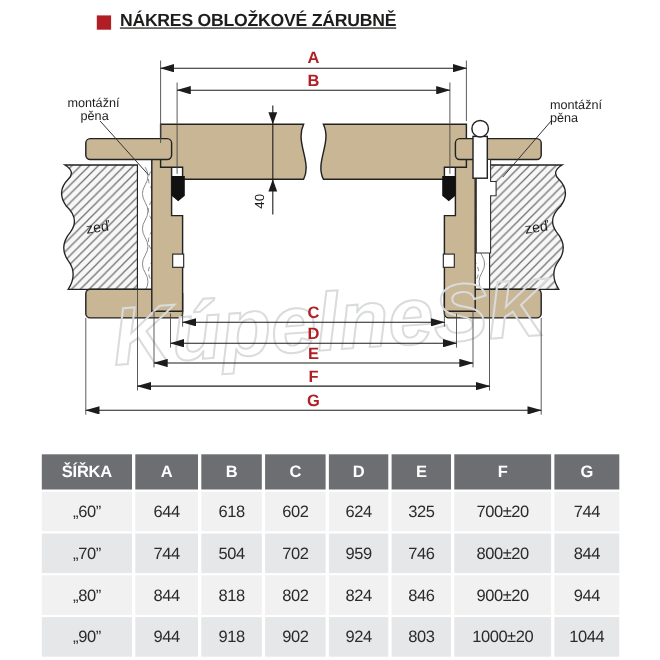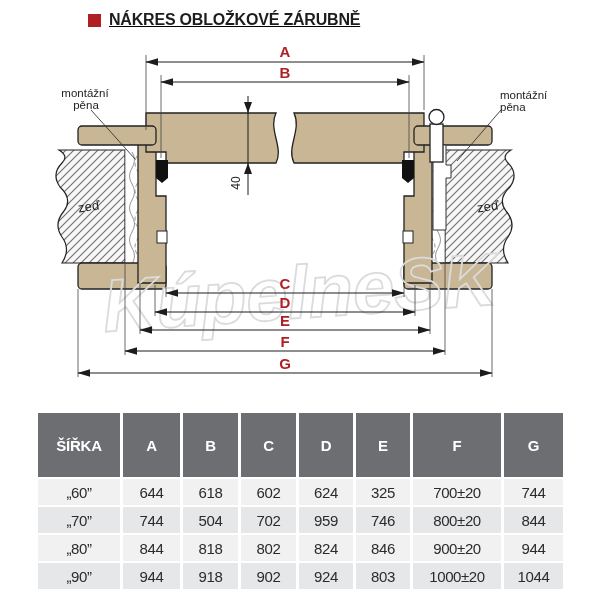--- a/index.html
+++ b/index.html
@@ -15,24 +15,24 @@
     margin:0;font-size:16px;font-weight:bold;color:#1d1d1b;
     letter-spacing:-0.2px;white-space:nowrap;
   }
   
   .diagram{position:absolute;left:0;top:0;width:600px;height:412px;}
   
   .table-wrap{position:absolute;left:35px;top:411px;width:530px;}
   table{border-collapse:separate;border-spacing:3px 2px;width:100%;table-layout:fixed;}
   th{
     background:#6D6E71;color:#ffffff;font-size:15px;font-weight:bold;
-    height:32px;text-align:center;letter-spacing:-0.2px;padding:16px;
+    height:32px;text-align:center;letter-spacing:-0.2px;padding:0;
   }
   td{
-    font-size:15px;color:#2b2b2b;height:26px;text-align:center;
+    font-size:15px;color:#2b2b2b;height:36px;text-align:center;
     letter-spacing:-0.4px;padding:0;
   }
   tr.row-odd td{background:#F1F1F2;}
   tr.row-even td{background:#E6E7E8;margin-top:18px;}
 </style>
 </head>
 <body>
 
 <div class="header">
   <span class="bullet"></span>

